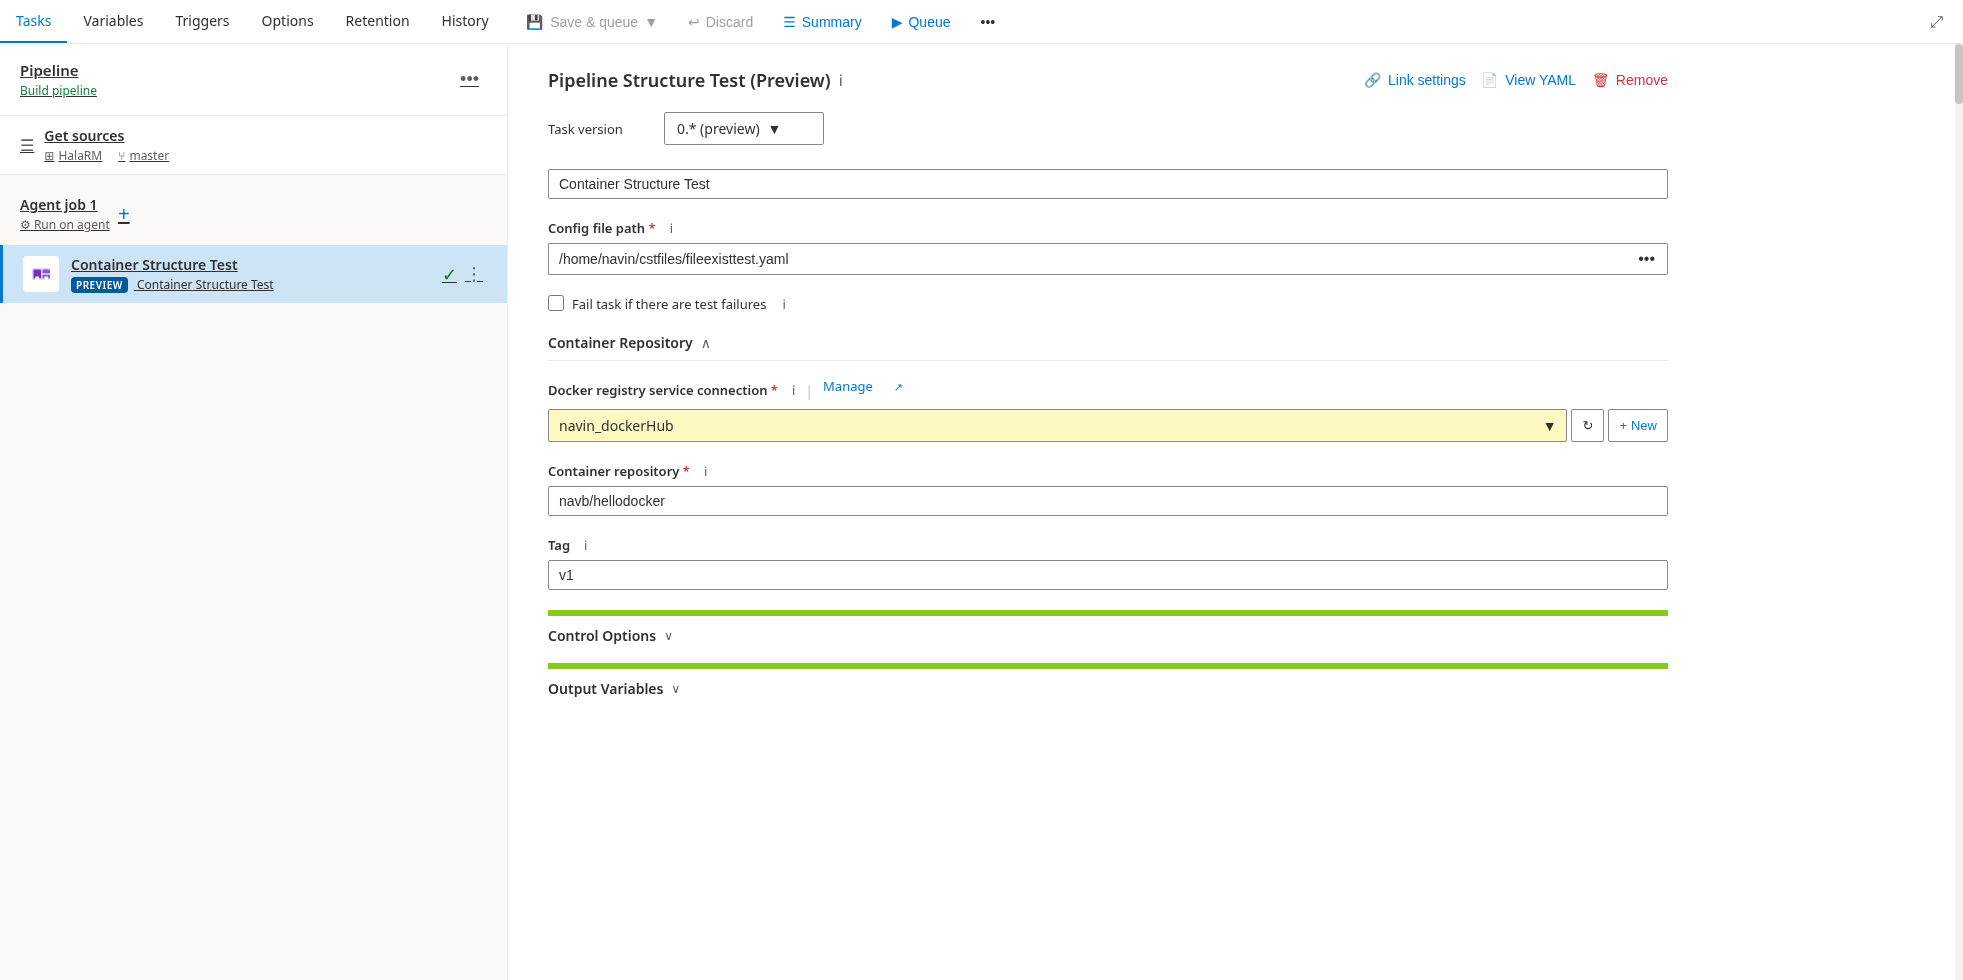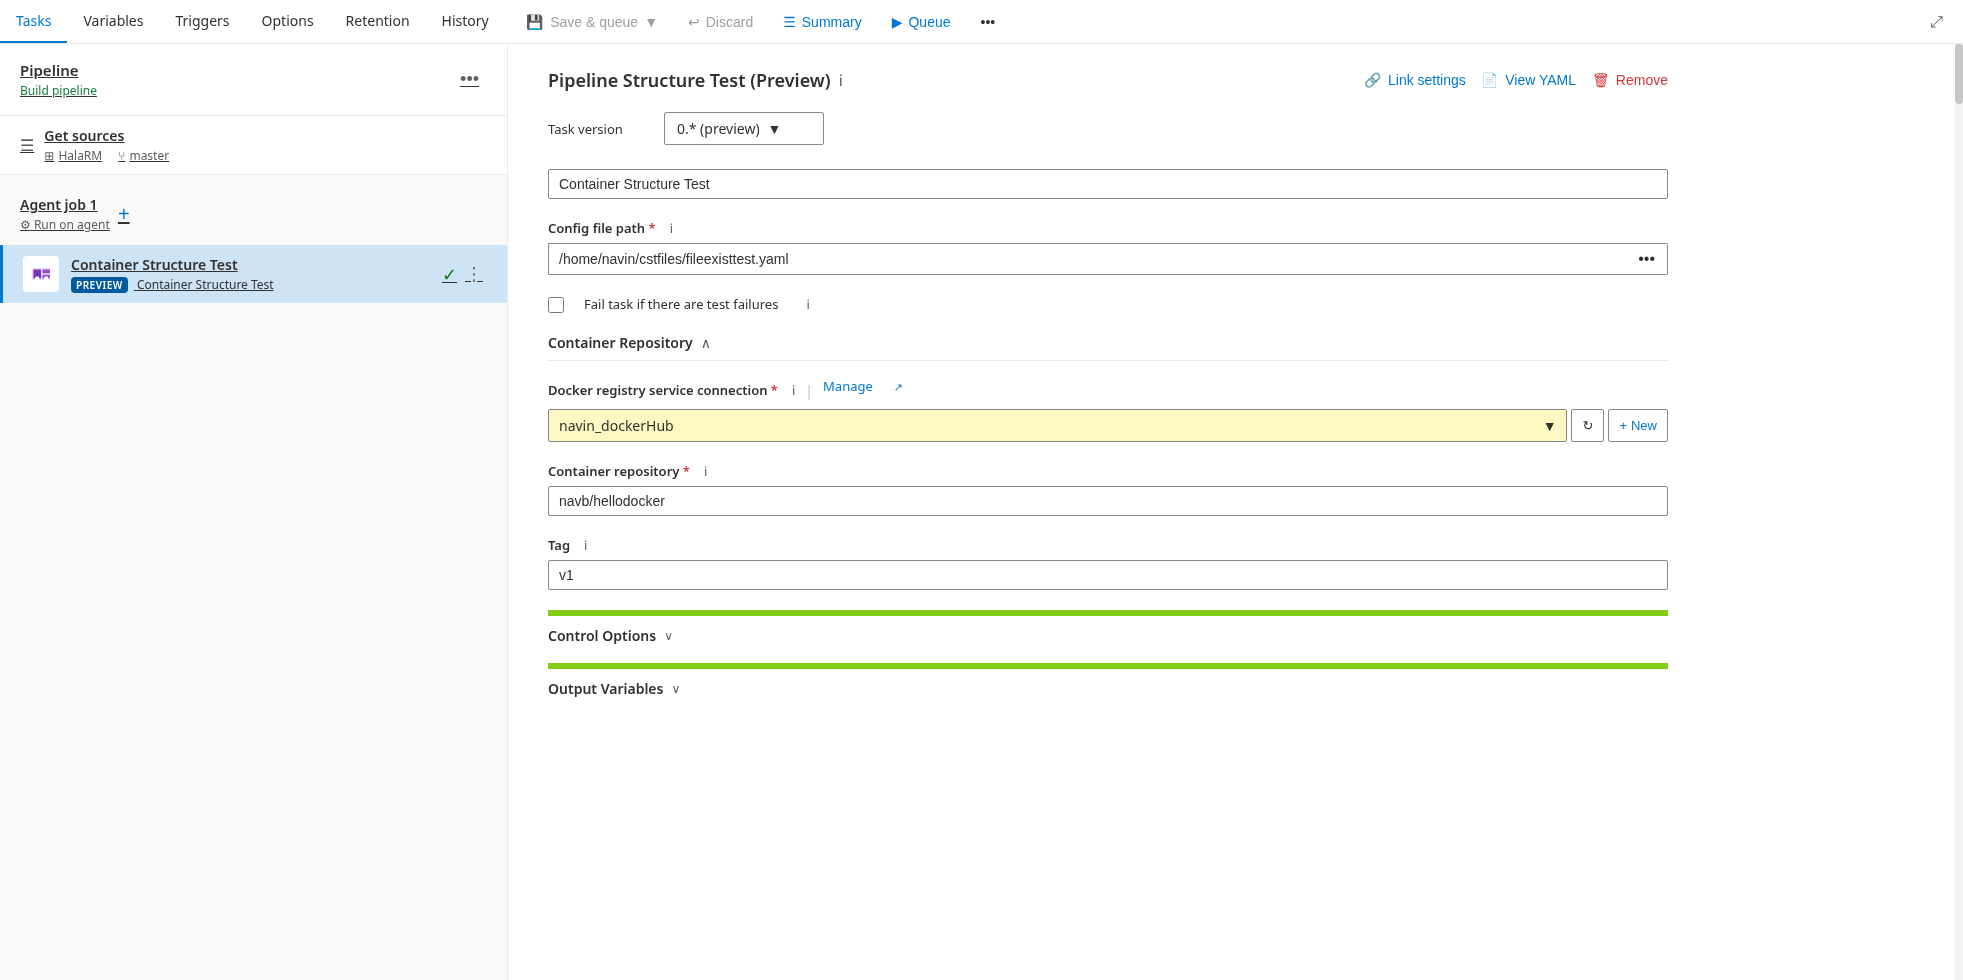--- a/index.html
+++ b/index.html
@@ -351,22 +351,22 @@
       border-radius: 0 2px 2px 0;
       background: #fff;
       cursor: pointer;
       font-size: 16px;
       color: #323130;
     }
 
     
     .checkbox-row {
       display: flex;
-      align-items: flex-end;
-      gap: 20px;
+      align-items: flex-start;
+      gap: 8px;
       margin-bottom: 20px;
     }
     .form-checkbox {
       width: 16px;
       height: 16px;
       border: 1px solid #8a8886;
       cursor: pointer;
     }
     .checkbox-label {
       font-size: 13px;

